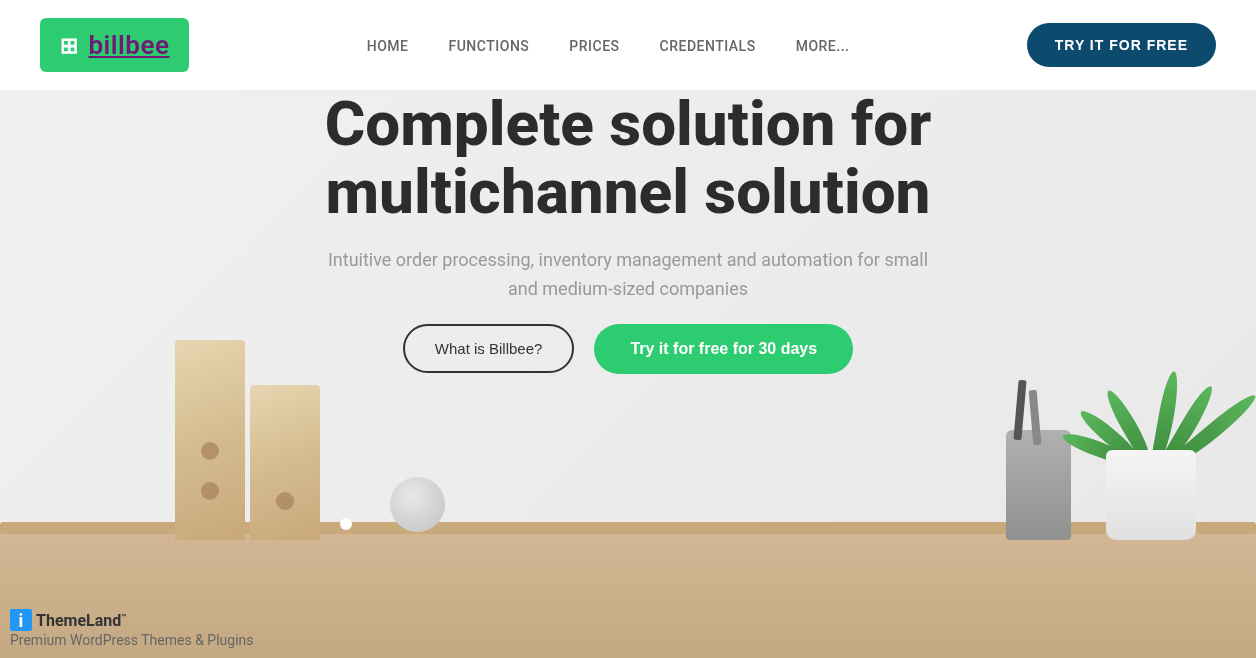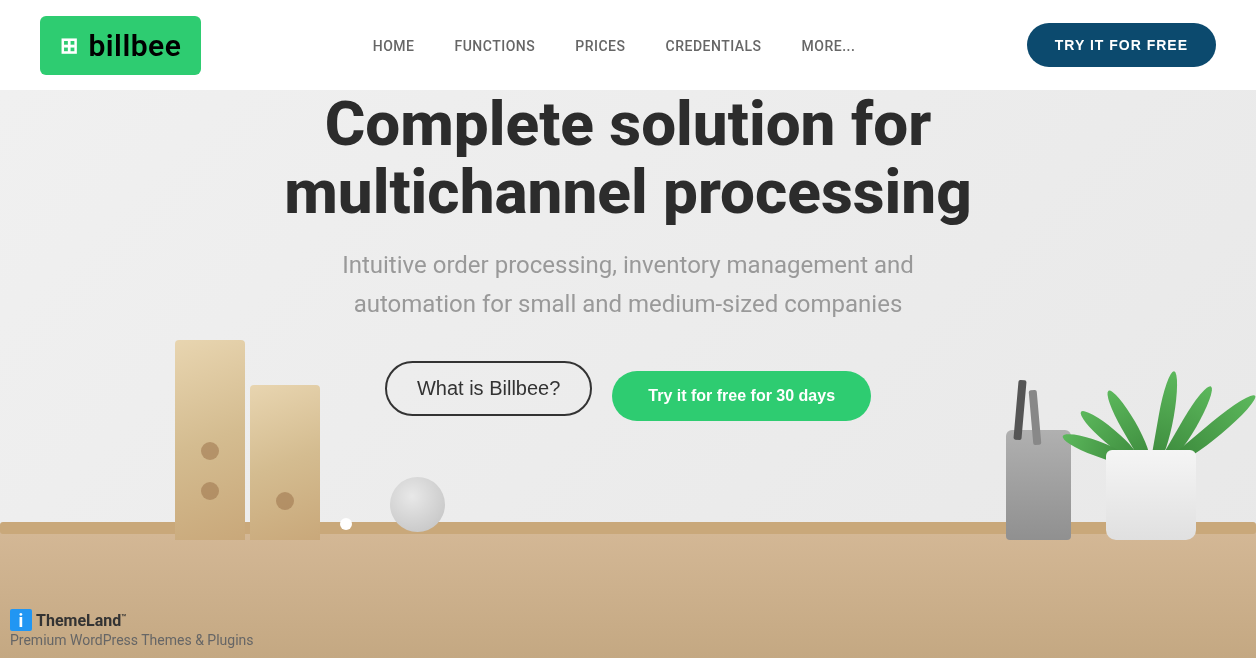--- a/index.html
+++ b/index.html
@@ -38,24 +38,25 @@
       border-radius: 6px;
     }
 
     .logo-icon {
       color: #fff;
       font-size: 22px;
       font-weight: bold;
     }
 
     .logo-text {
-      color: #000000;
-      font-size: 30px;
+      color: #701a75;
+      font-size: 26px;
       font-weight: 600;
       letter-spacing: 0.5px;
+      text-decoration: underline;
     }
 
     .nav-links {
       display: flex;
       align-items: center;
       gap: 40px;
       list-style: none;
     }
 
     .nav-links li a {
@@ -310,59 +311,58 @@
 
     .hero-title {
       font-size: 62px;
       font-weight: 800;
       color: #2c2c2c;
       line-height: 1.1;
       margin-bottom: 20px;
     }
 
     .hero-subtitle {
-      font-size: 24px;
+      font-size: 18px;
       color: #999;
       line-height: 1.6;
-      margin-bottom: 32px;
+      margin-bottom: 20px;
       max-width: 620px;
       margin-left: auto;
       margin-right: auto;
     }
 
     .hero-buttons {
       display: flex;
       align-items: center;
       justify-content: center;
       gap: 20px;
       position: relative;
       z-index: 6;
     }
 
     .btn-outline {
       background: transparent;
       border: 2px solid #333;
       color: #333;
       padding: 14px 30px;
       border-radius: 30px;
-      font-size: 20px;
+      font-size: 15px;
       font-weight: 500;
       cursor: pointer;
     }
 
     .btn-green {
       background: #2ecc71;
       border: none;
       color: #fff;
       padding: 16px 36px;
       border-radius: 30px;
       font-size: 16px;
       font-weight: 600;
       cursor: pointer;
-      margin-top: 16px;
     }
 
     
     .watermark {
       position: absolute;
       bottom: 10px;
       left: 10px;
       z-index: 20;
       display: flex;
       flex-direction: column;
@@ -466,21 +466,21 @@
     <div class="leaf leaf3"></div>
     <div class="leaf leaf4"></div>
     <div class="leaf leaf5"></div>
     <div class="leaf leaf6"></div>
   </div>
   <div class="plant-pot"></div>
 
   <div class="hero-content">
     <h1 class="hero-title">
       <span>Complete solution for</span><br>
-      <span>multichannel processing</span>
+      <span>multichannel solution</span>
     </h1>
     <p class="hero-subtitle">Intuitive order processing, inventory management and automation for small and medium-sized companies</p>
 
     <div class="hero-buttons">
       <button class="btn-outline">What is Billbee?</button>
       <button class="btn-green">Try it for free for 30 days</button>
     </div>
   </div>
 
 </section>

